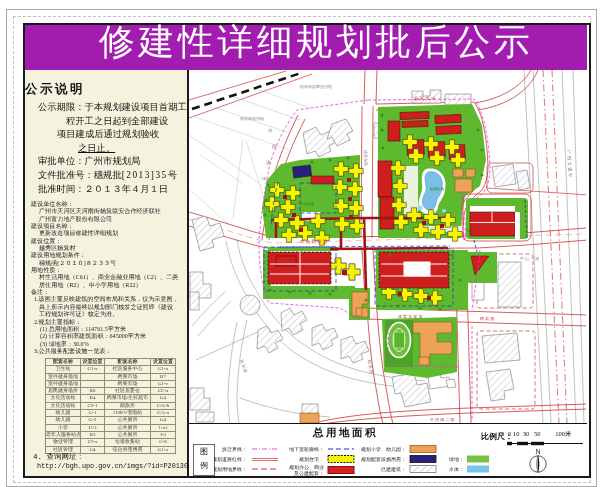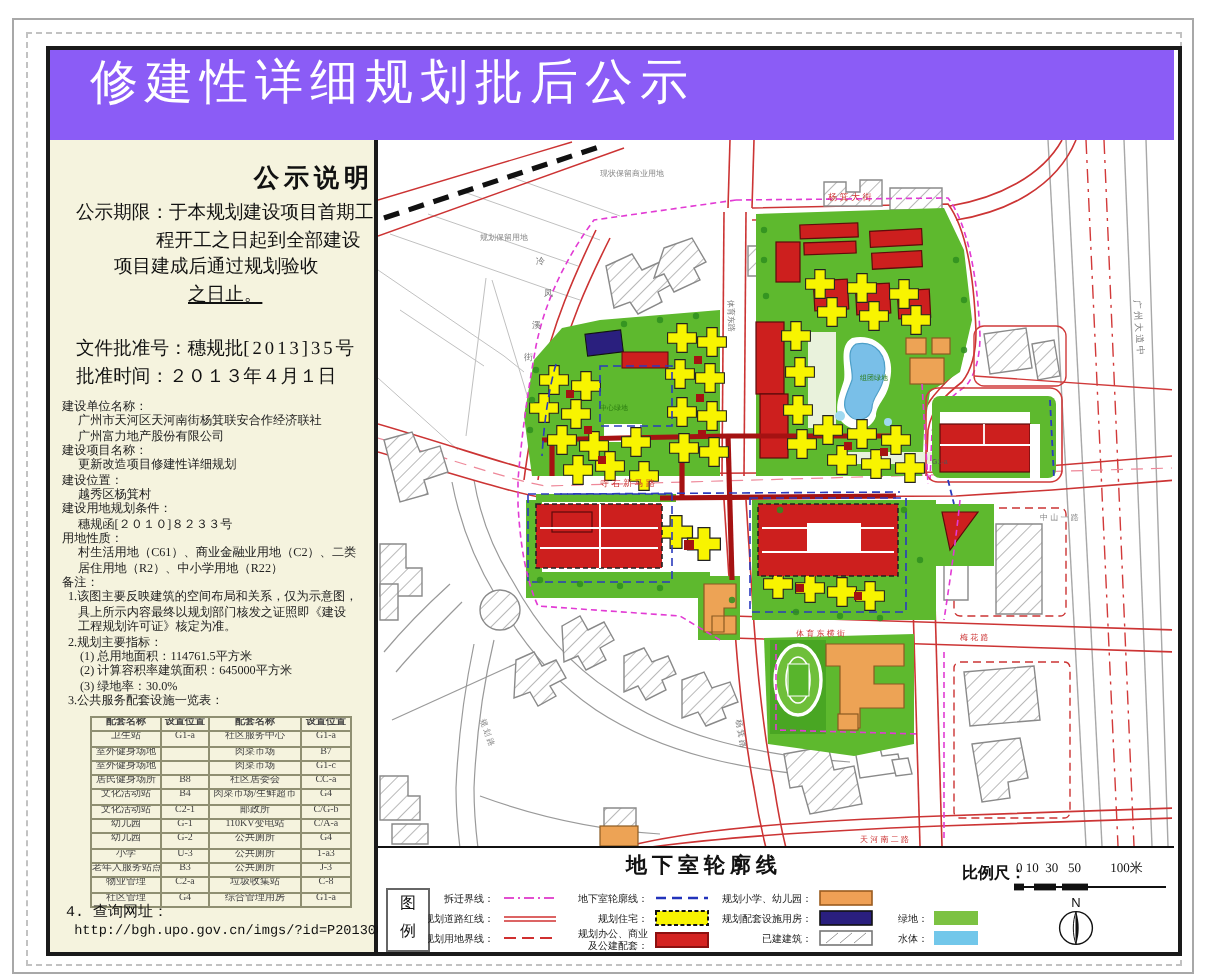--- a/index.html
+++ b/index.html
@@ -11,33 +11,33 @@
 </style>
 </head>
 <body>
 
 <div class="abs" style="left:6px;top:9px;width:589px;height:476px;border:1px solid #a8a8a8;"></div>
 
 <div class="abs" style="left:13px;top:16px;width:576px;height:465px;border:1px dashed #c2c2c2;"></div>
 
 <div class="abs" style="left:23px;top:23px;width:564px;height:451px;border:2px solid #1a1a1a;background:#ffffff;"></div>
 
-<div class="abs" style="left:25px;top:25px;width:562px;height:45px;background:#8b5cf6;color:#fff;
-     text-align:left;font-size:24px;font-weight:normal;letter-spacing:3.5px;line-height:35px;text-indent:20px;">修建性详细规划批后公示</div>
+<div class="abs" style="left:25px;top:25px;width:562px;height:45px;background:#a21caf;color:#fff;
+     text-align:center;font-size:36px;font-weight:normal;letter-spacing:3.5px;line-height:35px;text-indent:20px;">修建性详细规划批后公示</div>
 
 <div class="abs" style="left:25px;top:70px;width:162px;height:406px;background:#f5f3de;border-right:2px solid #1a1a1a;"></div>
 
-<div class="abs" style="left:25px;top:81px;width:162px;text-align:right;font-size:12.5px;font-weight:bold;letter-spacing:2.5px;color:#111;">公示说明</div>
+<div class="abs" style="left:25px;top:81px;width:162px;text-align:left;font-size:12.5px;font-weight:bold;letter-spacing:2.5px;color:#111;">公示说明</div>
 
 <div class="abs" style="left:38px;top:101px;width:160px;font-size:9.3px;line-height:13.6px;color:#111;white-space:nowrap;">
 公示期限：于本规划建设项目首期工<br>
-<span style="margin-left:40px;">程开工之日起到全部建设</span><br>
+<span style="margin-left:28px;">程开工之日起到全部建设</span><br>
 <span style="margin-left:19px;">项目建成后通过规划验收</span><br>
-<span style="margin-left:56px;text-decoration:underline;">之日止。</span><br>
-<br>
+<span style="margin-left:40px;text-decoration:underline;">之日止。</span><br>
+<span style="display:inline-block;margin-top:-3.5px;">审批单位：广州市规划局</span><br>
 文件批准号：穗规批<span style="letter-spacing:1.5px;">[2013]35</span>号<br>
 批准时间：２０１３年４月１日
 </div>
 
 <div class="abs" style="left:31px;top:201px;width:154px;font-size:6.1px;line-height:7.35px;color:#222;white-space:nowrap;">
 建设单位名称：<br>
 <span style="margin-left:8px;">广州市天河区天河南街杨箕联安合作经济联社</span><br>
 <span style="margin-left:8px;">广州富力地产股份有限公司</span><br>
 建设项目名称：<br>
 <span style="margin-left:8px;">更新改造项目修建性详细规划</span><br>
@@ -508,21 +508,21 @@
     <text x="364" y="150" font-size="4" fill="#777" transform="rotate(88 364 150)">体育东路</text>
     <text x="466" y="232" font-size="3.5" fill="#555">G1-a</text>
     <text x="300" y="205" font-size="3.5" fill="#2a7a10">中心绿地</text>
     <text x="430" y="190" font-size="3.5" fill="#2a7a10">组团绿地</text>
   </g>
 </svg>
 </div>
 
 <div class="abs" style="left:189px;top:423px;width:398px;height:52px;background:#fff;border-top:1.5px solid #111;"></div>
 
-<div class="abs" style="left:313px;top:426px;width:120px;font-size:10.5px;font-weight:bold;letter-spacing:2.5px;color:#111;">地下室轮廓线</div>
+<div class="abs" style="left:313px;top:426px;width:120px;font-size:10.5px;font-weight:bold;letter-spacing:2.5px;color:#111;">总用地面积</div>
 
 <div class="abs" style="left:481px;top:431px;font-size:8px;font-weight:bold;color:#111;">比例尺：</div>
 <div class="abs" style="left:508px;top:430px;font-size:6.5px;color:#111;letter-spacing:0;">0 10&nbsp; 30&nbsp;&nbsp; 50&nbsp;&nbsp;&nbsp;&nbsp;&nbsp;&nbsp;&nbsp;&nbsp; 100米</div>
 <svg class="abs" style="left:506px;top:439px;" width="80" height="8" viewBox="0 0 80 8">
   <line x1="1" y1="4.5" x2="77" y2="4.5" stroke="#111" stroke-width="1"></line>
   <rect x="1" y="2.8" width="5" height="3.4" fill="#111"></rect>
   <rect x="11" y="2.8" width="11" height="3.4" fill="#111"></rect>
   <rect x="25" y="2.8" width="13" height="3.4" fill="#111"></rect>
 </svg>
 

